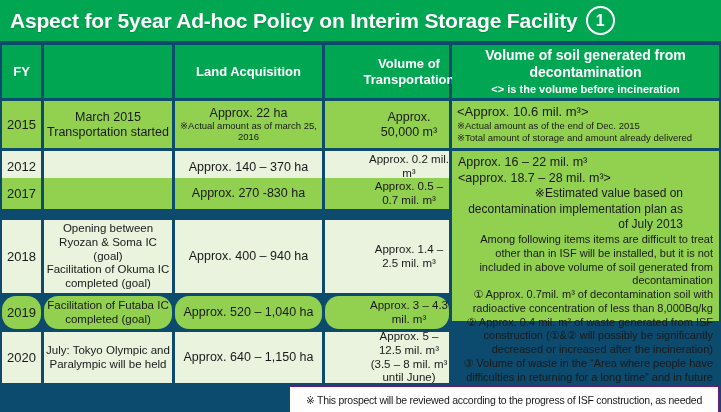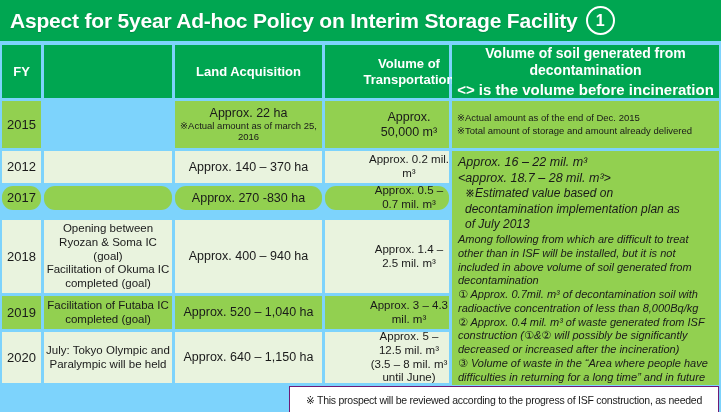--- a/index.html
+++ b/index.html
@@ -1,17 +1,17 @@
 <!DOCTYPE html>
 <html style="--hgreen: #00A651; --rgreen: #92D050; --rpale: #E9F3DE;"><head>
 <meta charset="utf-8">
 <style>
   html,body { margin:0; padding:0; background:#fff; }
   #slide {
-    position:relative; width:721px; height:412px; background:#7dd3fc;
+    position:relative; width:721px; height:412px; background:#0c4a6e;
     font-family:"Liberation Sans","DejaVu Sans",sans-serif; overflow:hidden; color:#1a1a1a;
   }
   
   #title-bar { position:absolute; left:0; top:0; width:721px; height:41px;
     background:var(--hgreen,#00A651); display:flex; align-items:center; padding-left:10px; box-sizing:border-box; }
   #title-text { color:#fff; font-weight:bold; font-size:21px; letter-spacing:-0.2px; white-space:nowrap;
     text-shadow:0 1px 1px rgba(0,0,0,0.15); }
   #title-badge { flex:0 0 auto; width:25px; height:25px; margin-left:8px; border:2.5px solid #fff; border-radius:50%;
     color:#fff; font-weight:bold; font-size:16px; display:flex; align-items:center; justify-content:center; }
   
@@ -23,41 +23,41 @@
   
   .col-fy    { left:2px;   width:39px;  }
   .col-event { left:44px;  width:128px; }
   .col-land  { left:175px; width:147px; }
   .col-trans { left:325px; width:124px;padding-left:44px; }
   .col-soil  { left:452px; width:267px; }
   
   .row-hdr  { top:45px;  height:53px; }
   .row-2015 { top:101px; height:47px; }
   .row-2016 { top:151px; height:32px; }
-  .row-2017 { top:186px; height:24px;border-radius:11px; }
+  .row-2017 { top:178px; height:31px; }
   .row-2018 { top:220px; height:73px; }
-  .row-2019 { top:296px; height:33px; }
+  .row-2019 { top:296px; height:33px;border-radius:14px; }
   .row-2020 { top:332px; height:51px; }
   .fy { font-size:13px; }
   .event-text { font-size:11.5px; }
   .event-2015 { font-size:12.5px; }
   .land-main { font-size:12.5px; }
   .land-note { font-size:9.5px; line-height:1.15; }
   .trans-text { font-size:11.5px; }
   .trans-2015 { font-size:12.5px; }
   #h-soil .soil-title { font-size:14px; line-height:1.25; }
-  #h-soil .soil-sub { font-size:15px; margin-top:1px; }
+  #h-soil .soil-sub { font-size:11px; margin-top:1px; }
   
   #soil-2015 { top:101px; height:47px; align-items:flex-start; justify-content:center;
     text-align:left; padding:2px 5px; }
   #soil-2015 .main { font-size:13px; }
   #soil-2015 .note { font-size:9.5px; line-height:1.3; }
   
-  #soil-big { top:151px; height:234px; align-items:flex-start; justify-content:flex-start;
-    text-align:left; padding:4px 6px 2px 6px;font-style:italic; }
+  #soil-big { top:151px; height:170px; align-items:flex-start; justify-content:flex-start;
+    text-align:right; padding:4px 6px 2px 6px; }
   .sb-line { font-size:12.5px; line-height:1.25; }
   .sb-note { font-size:12px; line-height:1.3; padding-left:7px; max-width:218px; }
   .sb-gap { height:9px; }
   .sb-para { font-size:11px; line-height:1.25; }
   
   #footnote { position:absolute; left:289px; top:386px; width:428px; height:25px;
     background:#fff; border:1px solid #701a75; display:flex; align-items:center; justify-content:center;
     font-size:10.5px; letter-spacing:-0.25px; white-space:nowrap; }
 </style>
 </head>
@@ -87,20 +87,23 @@
     <span class="soil-sub">&lt;&gt; is the volume before incineration</span>
   </div>
 
   <div class="cell green col-fy row-2015 fy">2015</div>
   <div class="cell pale  col-fy row-2016 fy">2012</div>
   <div class="cell green col-fy row-2017 fy">2017</div>
   <div class="cell pale  col-fy row-2018 fy">2018</div>
   <div class="cell green col-fy row-2019 fy">2019</div>
   <div class="cell pale  col-fy row-2020 fy">2020</div>
 
+  <div class="cell green col-event row-2015">
+    <div class="event-2015">March 2015 Transportation started</div>
+  </div>
   <div class="cell pale col-event row-2016">
     <div class="event-text"></div>
   </div>
   <div class="cell green col-event row-2017">
     <div class="event-text"></div>
   </div>
   <div class="cell pale col-event row-2018">
     <div class="event-text">Opening between Ryozan &amp; Soma IC  (goal)</div>
     <div class="event-text">Facilitation of Okuma IC completed (goal)</div>
   </div>
@@ -145,30 +148,31 @@
   </div>
   <div class="cell green col-trans row-2019">
     <div class="trans-text">Approx. 3 – 4.3 mil. m³</div>
   </div>
   <div class="cell pale col-trans row-2020">
     <div class="trans-text">Approx. 5 – 12.5 mil. m³</div>
     <div class="trans-text">(3.5 – 8 mil. m³ until June)</div>
   </div>
 
   <div class="cell green col-soil" id="soil-2015">
+    <div class="main">&lt;Approx. 10.6 mil. m³&gt;</div>
     <div class="note">※Actual amount as of the end of Dec. 2015</div>
     <div class="note">※Total amount of storage and amount already delivered</div>
   </div>
 
   <div class="cell green col-soil" id="soil-big">
     <div class="sb-line">Approx. 16 – 22 mil. m³</div>
     <div class="sb-line">&lt;approx. 18.7 – 28 mil. m³&gt;</div>
     <div class="sb-note">※Estimated value based on decontamination implementation plan as of July 2013</div>
     <div class="sb-gap"></div>
-    <div class="sb-para">Among following from which are difficult to treat other than in ISF will be installed, but it is not included in above volume of soil generated from decontamination</div>
+    <div class="sb-para">Among following items items are difficult to treat other than in ISF will be installed, but it is not included in above volume of soil generated from decontamination</div>
     <div class="sb-para">① Approx. 0.7mil. m³ of decontamination soil with radioactive concentration of less than 8,000Bq/kg</div>
     <div class="sb-para">② Approx. 0.4 mil. m³ of waste generated from ISF construction (①&amp;② will possibly be significantly decreased or increased after the incineration)</div>
     <div class="sb-para">③ Volume of waste in the “Area where people have difficulties in returning for a long time” and in future follow-up decontamination which are both difficult to estimate for the moment</div>
   </div>
 
   <div id="footnote">
     <span>※ This prospect will be reviewed according to the progress of ISF construction, as needed</span>
   </div>
 
 </div>

